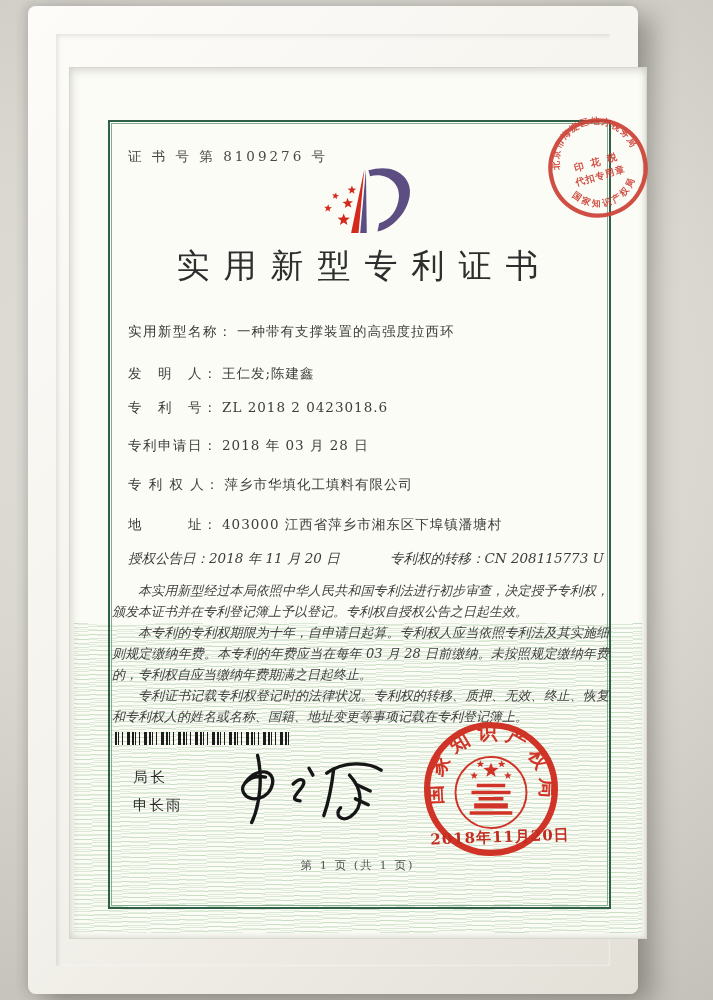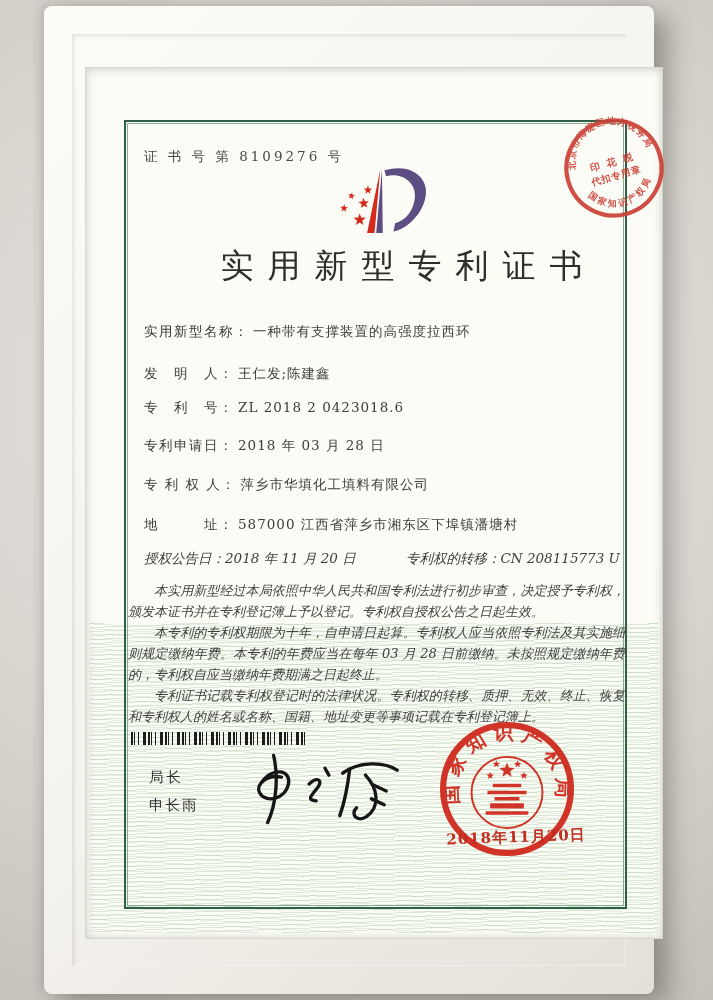--- a/index.html
+++ b/index.html
@@ -3,21 +3,21 @@
 <meta charset="utf-8">
 <style>
   html,body{margin:0;padding:0;}
   body{
     width:713px;height:1000px;position:relative;overflow:hidden;
     background:radial-gradient(circle at 45% 40%, #e9e7e1 0%, #d9d7d0 55%, #c3c1b9 100%);
     font-family:"DejaVu Serif","Liberation Serif",serif;
   }
   
   .photo-frame{
-    position:absolute;left:44px;top:6px;width:610px;height:988px;
+    position:absolute;left:28px;top:6px;width:610px;height:988px;
     background:linear-gradient(135deg,#fdfcf9 0%,#f4f2ec 55%,#e3e0d8 100%);
     box-shadow:14px 10px 26px rgba(70,68,60,.45), -4px -2px 10px rgba(0,0,0,.10);
     border-radius:8px;
   }
   .photo-frame::before{
     content:"";position:absolute;inset:28px;
     box-shadow:inset 2px 2px 4px rgba(0,0,0,.10), inset -1px -1px 2px rgba(255,255,255,.6);
     pointer-events:none;
   }
   .paper{
@@ -42,21 +42,21 @@
   .cert-no{
     position:absolute;left:58px;top:80px;font-size:13.5px;letter-spacing:3px;color:#474747;
   }
   .logo{position:absolute;left:225px;top:90px;width:165px;height:94px;}
   .tax-stamp{
     position:absolute;left:472px;top:44px;width:112px;height:112px;
     transform:rotate(-16deg);opacity:.92;
   }
   .title{
     position:absolute;left:38px;top:176px;width:499px;text-align:center;
-    font-size:33px;font-weight:500;letter-spacing:14px;text-indent:14px;color:#2e2e2e;margin-left:28px;
+    font-size:33px;font-weight:500;letter-spacing:14px;text-indent:14px;color:#2e2e2e;
   }
   .field-row{position:absolute;left:58px;font-size:13.5px;color:#3c3c3c;white-space:nowrap;}
   .field-row .lab{letter-spacing:1.5px;}
   .field-row .val{margin-left:4px;letter-spacing:1px;}
   .grant-row{position:absolute;left:58px;top:482px;width:470px;font-size:13.5px;color:#3c3c3c;white-space:nowrap;font-style:italic;}
   .grant-row .right{position:absolute;left:262px;top:0;}
   .paras{
     position:absolute;left:42px;top:512px;width:497px;
     font-size:13px;line-height:21px;color:#3f3f3f;text-align:justify;
     font-style:italic;
@@ -135,21 +135,21 @@
     <div class="field-row" style="top:331px">
       <span class="lab">专　利　号：</span><span class="val">ZL 2018 2 0423018.6</span>
     </div>
     <div class="field-row" style="top:369px">
       <span class="lab">专利申请日：</span><span class="val">2018 年 03 月 28 日</span>
     </div>
     <div class="field-row" style="top:408px">
       <span class="lab">专 利 权 人：</span><span class="val">萍乡市华填化工填料有限公司</span>
     </div>
     <div class="field-row" style="top:448px">
-      <span class="lab">地　　　址：</span><span class="val">587000 江西省萍乡市湘东区下埠镇潘塘村</span>
+      <span class="lab">地　　　址：</span><span class="val">403000 江西省萍乡市湘东区下埠镇潘塘村</span>
     </div>
 
     <div class="grant-row">
       <span>授权公告日：</span><span>2018 年 11 月 20 日</span>
       <span class="right">
         <span>专利权的转移：</span><span>CN 208115773 U</span>
       </span>
     </div>
 
     <div class="paras">
@@ -191,15 +191,16 @@
         <polygon class="logo-star" points="61.0,60.5 62.1,63.5 65.3,63.6 62.8,65.6 63.6,68.6 61.0,66.9 58.4,68.6 59.2,65.6 56.7,63.6 59.9,63.5"></polygon>
         <polygon class="logo-star" points="68.0,47.5 69.1,50.5 72.3,50.6 69.8,52.6 70.6,55.6 68.0,53.9 65.4,55.6 66.2,52.6 63.7,50.6 66.9,50.5"></polygon>
         <polygon class="logo-star" points="92.0,47.5 93.1,50.5 96.3,50.6 93.8,52.6 94.6,55.6 92.0,53.9 89.4,55.6 90.2,52.6 87.7,50.6 90.9,50.5"></polygon>
         <polygon class="logo-star" points="99.0,60.5 100.1,63.5 103.3,63.6 100.8,65.6 101.6,68.6 99.0,66.9 96.4,68.6 97.2,65.6 94.7,63.6 97.9,63.5"></polygon>
         <path d="M64,74 h32 v4 h-32 z M58,82 h44 v4 h-44 z M66,89 h28 v4 h-28 z M61,96 h38 v6 h-38 z M56,105 h48 v4 h-48 z"></path>
       </g>
     </svg>
 
     <div class="seal-date">2018年11月20日</div>
 
+    <div class="footer">第 1 页 (共 1 页)</div>
 
   </div>
 </div>
 
 </body></html>

